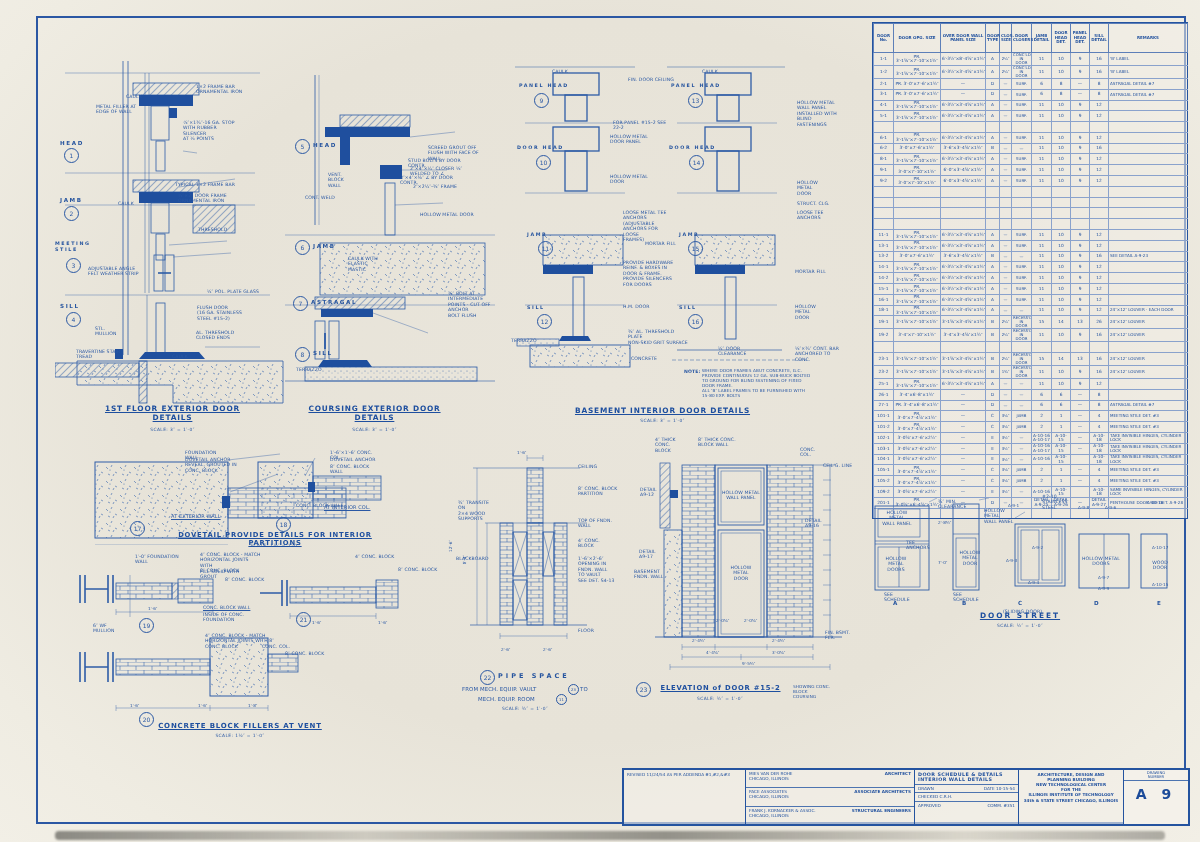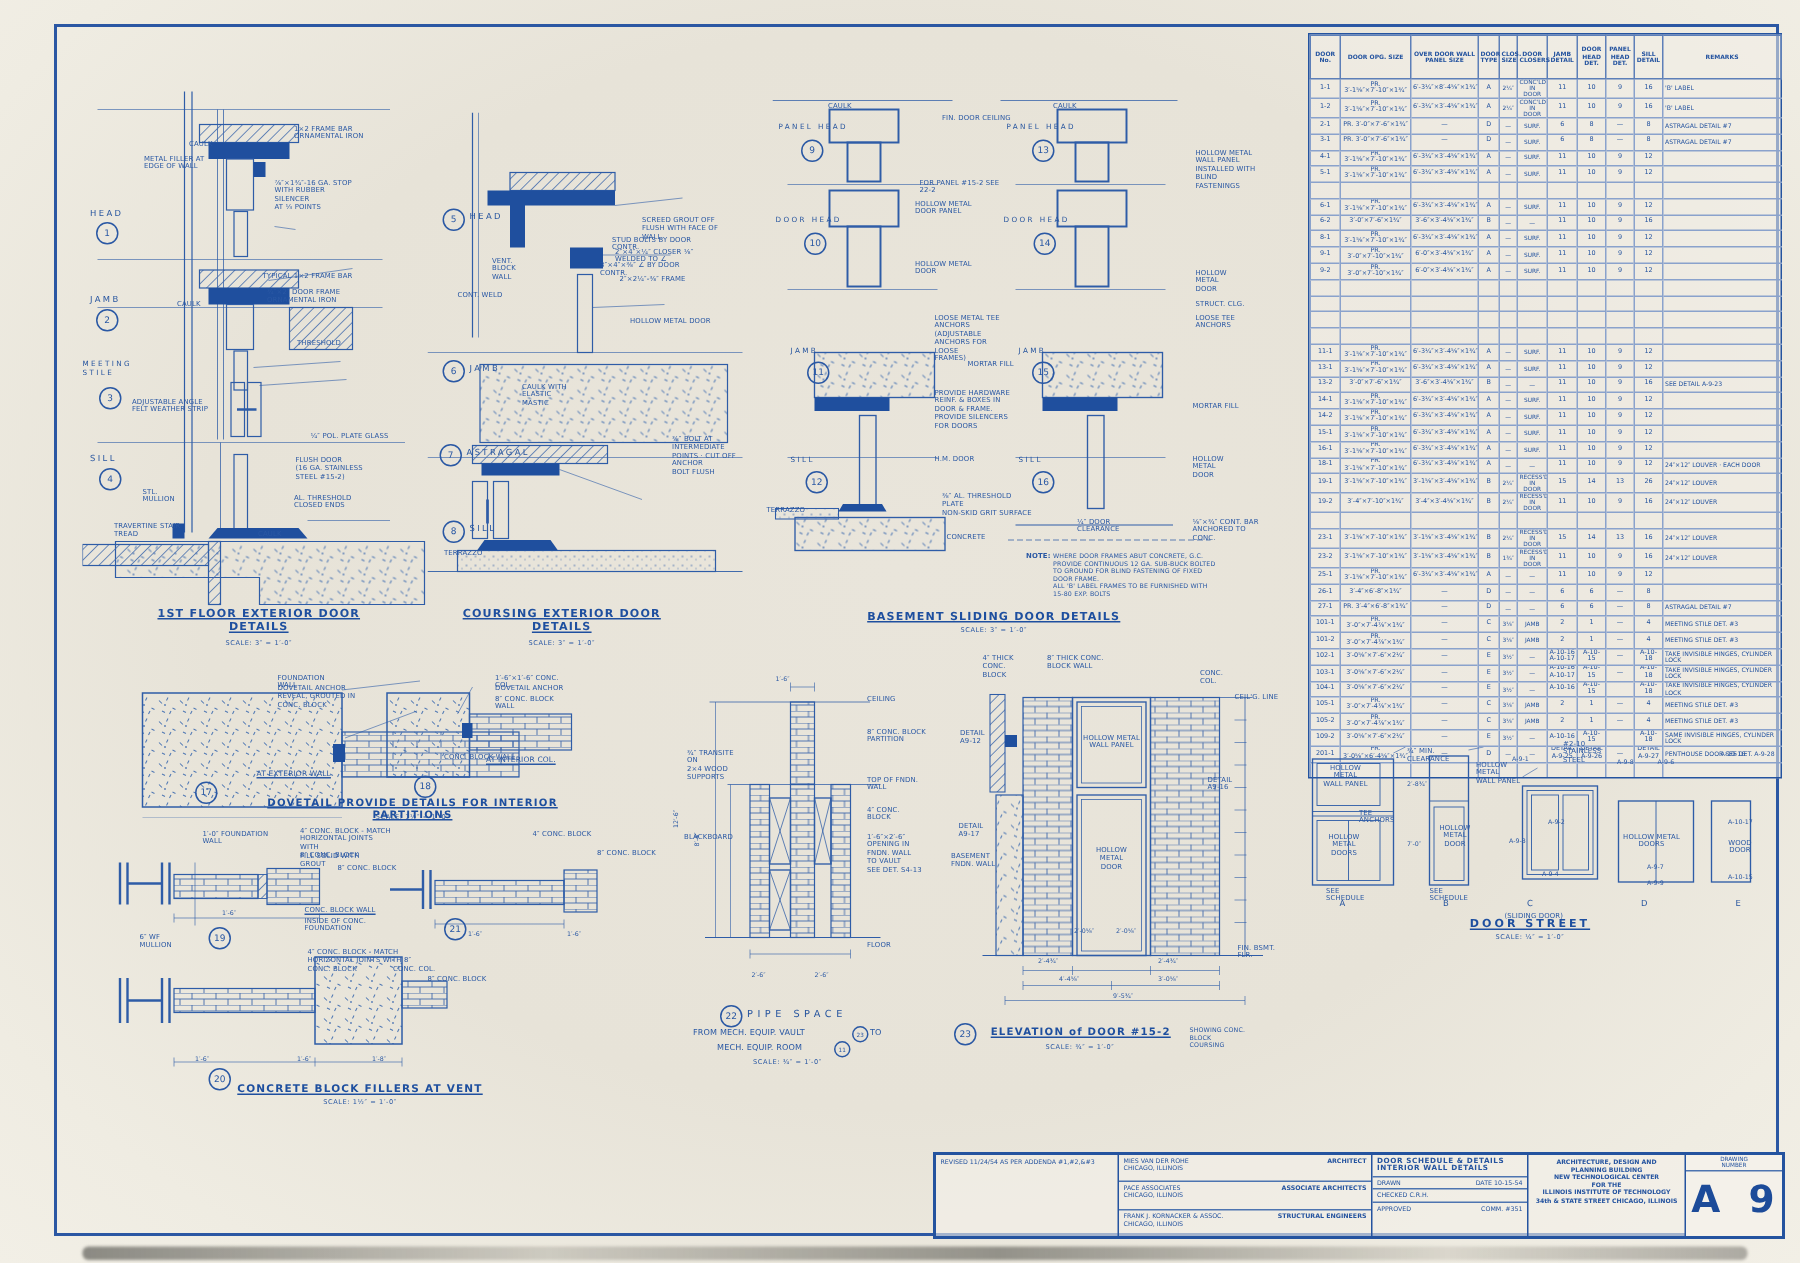--- a/index.html
+++ b/index.html
@@ -2,38 +2,38 @@
 <html><head>
 <meta charset="utf-8">
 <style>
   html,body{margin:0;padding:0;background:#b9b3a6;font-family:"DejaVu Sans",sans-serif;}
   #sheet{position:relative;width:1200px;height:842px;overflow:hidden;
     background:radial-gradient(ellipse at 50% 45%, #e9e5db 0%, #e7e3d8 55%, #efece2 85%, #f2efe6 100%);}
   #border{position:absolute;left:36px;top:16px;width:1146px;height:804px;border:2.5px solid #2b57a3;}
   .a{position:absolute;font-size:4.6px;line-height:1.18;color:#2a58a4;width:58px;letter-spacing:.1px;white-space:pre-line;}
   .t{position:absolute;font-size:7.4px;letter-spacing:.8px;color:#1e4f9f;text-align:center;text-decoration:underline;white-space:pre-line;font-weight:bold;}
   .s{position:absolute;font-size:4.4px;color:#2a58a4;text-align:center;letter-spacing:.4px;}
-  .sec{position:absolute;font-size:5.6px;letter-spacing:1.6px;color:#27559f;font-weight:normal;white-space:pre-line;line-height:1.25;}
+  .sec{position:absolute;font-size:5.6px;letter-spacing:1.6px;color:#27559f;font-weight:bold;white-space:pre-line;line-height:1.25;}
   .c{position:absolute;width:13px;height:13px;border:1px solid #2a58a4;border-radius:50%;color:#2a58a4;font-size:6px;display:flex;align-items:center;justify-content:center;}
   .c.sm{width:9px;height:9px;font-size:3.8px;}
   .dim{position:absolute;font-size:4.2px;color:#2a58a4;white-space:nowrap;}
   svg.dwg{position:absolute;}
   
   #sched{position:absolute;left:872px;top:22px;width:314px;border:1.8px solid #24539f;background:rgba(242,239,231,.55);}
   #schedTitle{height:15px;border-bottom:1.4px solid #24539f;text-align:center;font-size:10.5px;letter-spacing:9px;color:#24539f;font-weight:bold;padding-top:2px;}
   #sched table{width:100%;border-collapse:collapse;table-layout:fixed;}
   #sched th{font-size:4px;font-weight:bold;color:#24539f;border:.6px solid #5d7fb8;height:28px;padding:0 1px;line-height:1.1;vertical-align:middle;}
   #sched td{font-size:4.3px;color:#24539f;border-top:.6px solid #8aa2cc;border-left:.6px solid #8aa2cc;height:9.8px;overflow:hidden;text-align:center;padding:0 1px;line-height:1.02;vertical-align:middle;}
   
   #tblock{position:absolute;left:622px;top:768px;width:564px;height:54px;border:2px solid #24539f;display:flex;background:rgba(243,240,233,.6);}
   #tblock .cell{border-right:1.6px solid #24539f;position:relative;color:#24539f;}
   .tb-small{font-size:4.2px;line-height:1.25;}
   .firmrow{display:flex;justify-content:space-between;border-bottom:.7px solid #4d74b0;padding:1px 3px;font-size:4.2px;line-height:1.2;flex:1;}
   .firmrow:last-child{border-bottom:none;}
-  #anum{font-size:25px;font-weight:bold;color:#1c4b99;text-align:right;line-height:1;letter-spacing:5px;}
+  #anum{font-size:14px;font-weight:bold;color:#1c4b99;text-align:center;line-height:1;letter-spacing:5px;}
   #smudge{position:absolute;left:55px;top:831px;width:1110px;height:9px;border-radius:4px;filter:blur(1.2px);
     background:linear-gradient(90deg,rgba(55,55,50,.55),rgba(95,92,84,.22) 28%,rgba(60,60,54,.5) 55%,rgba(125,120,108,.18) 82%,rgba(70,68,62,.4));}
 </style>
 </head>
 <body>
 
 <div id="sheet">
   <div id="border"></div>
 
   
@@ -261,21 +261,21 @@
 CLEARANCE</span>
   <span class="a" style="left:795px;top:346px;width:46px">⅛″×¾″ CONT. BAR
 ANCHORED TO CONC.</span>
   <span class="a" style="left:684px;top:369px;width:18px;font-weight:bold">NOTE:</span>
   <span class="a" style="left:702px;top:369px;width:155px;font-size:4.2px">WHERE DOOR FRAMES ABUT CONCRETE, G.C.
 PROVIDE CONTINUOUS 12 GA. SUB-BUCK BOLTED
 TO GROUND FOR BLIND FASTENING OF FIXED
 DOOR FRAME.
 ALL 'B' LABEL FRAMES TO BE FURNISHED WITH
 15-80 EXP. BOLTS</span>
-  <div class="t" style="left:555px;top:406px;width:215px">BASEMENT SLIDING DOOR DETAILS</div>
+  <div class="t" style="left:555px;top:406px;width:215px">BASEMENT INTERIOR DOOR DETAILS</div>
   <div class="s" style="left:610px;top:418px;width:105px">SCALE: 3″ = 1′-0″</div>
 
   
   <svg class="dwg" style="left:90px;top:450px" width="330" height="95">
     <g stroke="#2e5ca7" stroke-width="1" fill="none">
       <rect x="5" y="12" width="133" height="76" fill="url(#ps)"></rect>
       <rect x="138" y="38" width="118" height="30" fill="url(#pb)" stroke-width=".8"></rect>
       <rect x="132" y="46" width="8" height="12" fill="#1f4f9e" stroke="none"></rect>
       <path d="M5 95h133" stroke-width=".4"></path>
       <rect x="168" y="12" width="55" height="56" fill="url(#ps)"></rect>

